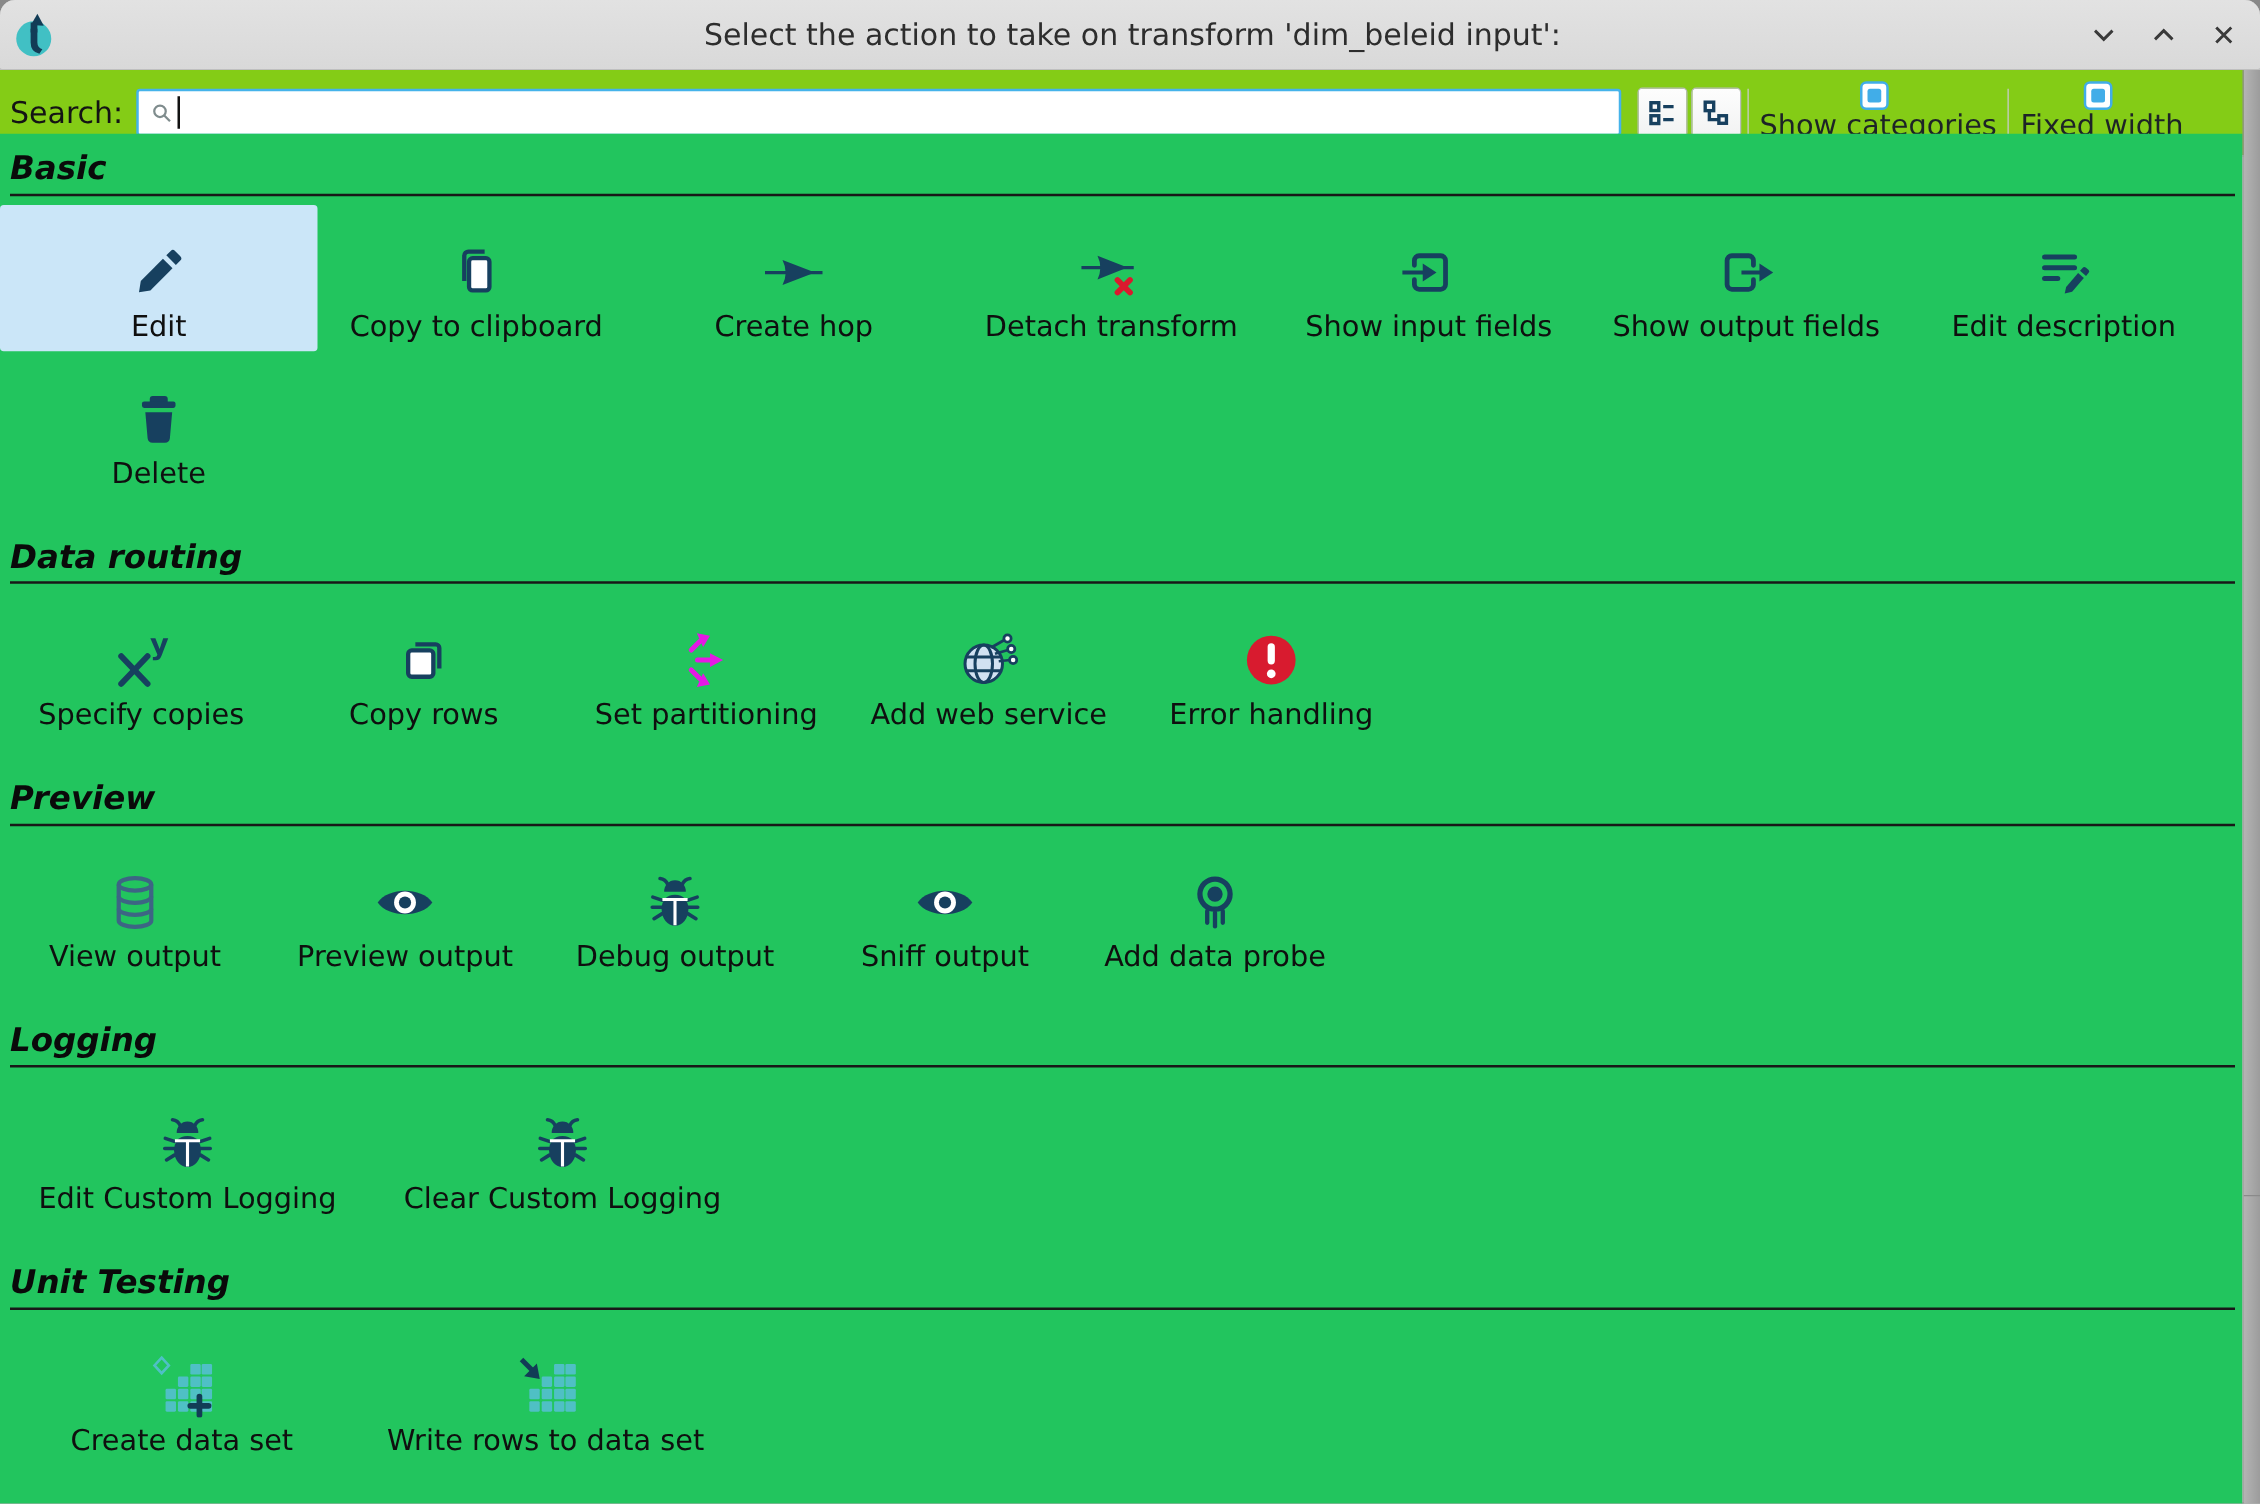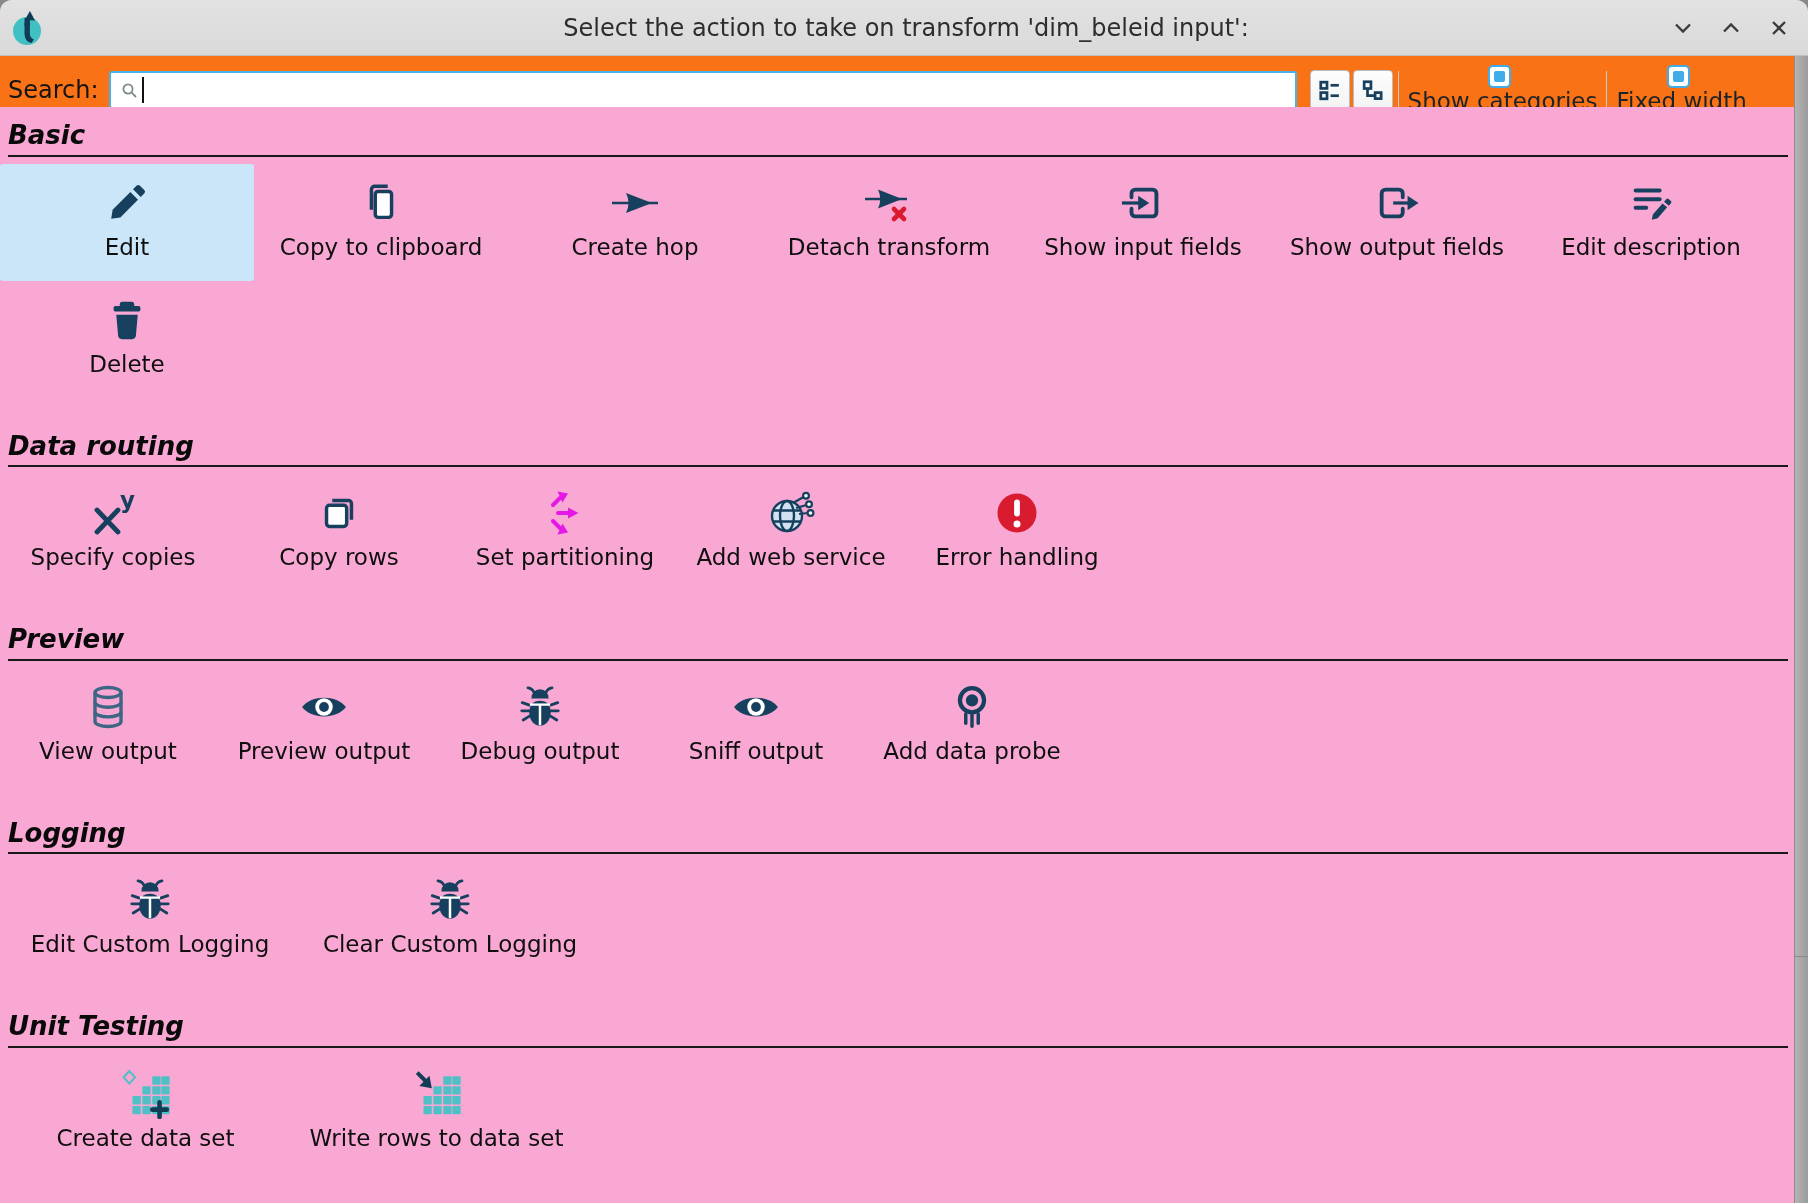--- a/index.html
+++ b/index.html
@@ -5,42 +5,42 @@
   html,body{margin:0;padding:0;background:#888;}
   body{width:1808px;height:1203px;overflow:hidden;font-family:"DejaVu Sans","Liberation Sans",sans-serif;}
   .window{position:relative;width:1808px;height:1203px;background:#fff;border-radius:12px 12px 0 0;overflow:hidden;box-shadow:0 0 0 1px #8f8f8f inset;}
   
   .titlebar{position:relative;height:55px;background:linear-gradient(#e2e2e2,#d9d9d9);border-bottom:1px solid #bfbfbf;display:flex;align-items:center;}
   .app-icon{margin-left:10px;width:40px;height:42px;display:flex;align-items:center;}
   .title-text{position:absolute;left:4px;right:0;text-align:center;font-size:24px;color:#2d2d2d;pointer-events:none;}
   .win-controls{position:absolute;right:16px;top:0;height:55px;display:flex;align-items:center;gap:22px;}
   .win-btn{width:26px;height:26px;display:flex;align-items:center;justify-content:center;cursor:default;}
   
-  .toolbar{position:relative;height:69px;background:#f97316;border-bottom:1px solid #e3e4e6;display:flex;align-items:center;padding-left:8px;box-sizing:border-box;}
+  .toolbar{position:relative;height:69px;background:#84cc16;border-bottom:1px solid #e3e4e6;display:flex;align-items:center;padding-left:8px;box-sizing:border-box;}
   .search-label{font-size:24px;color:#141414;margin-right:10px;}
   .search-box{width:1188px;height:38px;background:#fff;border:2px solid #45b3ea;border-radius:3px;display:flex;align-items:center;padding:0 6px;box-sizing:border-box;}
   .search-box .mag{flex:none;margin:0 2px 0 4px;}
   .caret{width:2px;height:26px;background:#111;margin-left:2px;}
   .search-input{flex:1;border:none;outline:none;font-size:22px;background:transparent;padding:0 4px;color:#111;}
   .tool-btns{display:flex;gap:3px;margin-left:13px;}
   .tool-btn{width:38px;height:38px;border:1px solid #b9bcbe;border-radius:4px;background:linear-gradient(#fdfdfd,#f2f3f3);display:flex;align-items:center;justify-content:center;}
   .vsep{width:1px;height:38px;background:#c9cbcd;margin:0 5px;}
   .cb-group{position:relative;display:flex;align-items:center;height:51px;padding:0 4px;flex-direction:column;}
   .cb{width:19px;height:19px;border:2.5px solid #41ade8;border-radius:5px;background:#fff;margin-right:6px;position:relative;flex:none;}
   .cb.checked::after{content:"";position:absolute;left:50%;top:50%;width:11px;height:11px;margin:-5.5px 0 0 -5.5px;background:#41ade8;border-radius:2px;}
   .cb-label{font-size:23px;color:#1d2327;white-space:nowrap;}
   .underbar{position:absolute;left:2px;right:2px;bottom:1px;height:7px;background:#b5b5b5;}
   
-  .content{position:absolute;top:107px;left:0;right:14px;bottom:0;background:#f9a8d4;overflow:hidden;}
+  .content{position:absolute;top:107px;left:0;right:14px;bottom:0;background:#22c55e;overflow:hidden;}
   .section{margin-top:32px;}
   .section:first-child{margin-top:12px;}
   .section-title{font-size:26px;font-weight:bold;font-style:italic;color:#0a0a0a;padding-left:8px;line-height:1.25;}
   .rule{border-top:2px solid #181818;margin:3px 6px 0 8px;height:0;}
   .items{display:flex;flex-wrap:wrap;margin-top:7px;align-items:flex-start;}
-  .item{height:117px;box-sizing:border-box;display:flex;flex-direction:column;align-items:center;padding-top:13px;border-radius:3px;}
+  .item{height:117px;box-sizing:border-box;display:flex;flex-direction:column;align-items:center;padding-top:28px;border-radius:3px;}
   .item.selected{background:#cbe6f8;}
   .item .icon{height:52px;display:flex;align-items:center;justify-content:center;}
   .item .label{margin-top:5px;font-size:23px;color:#0f0f0f;white-space:nowrap;}
   
   .vscroll{position:absolute;top:56px;right:0;bottom:0;width:14px;background:linear-gradient(to right,#b4b4b4,#9c9c9c);border-left:1px solid #8d8d8d;box-sizing:border-box;}
   .vscroll::after{content:"";position:absolute;left:0;right:0;top:78.5%;height:1px;background:#8a8a8a;}
 </style>
 </head>
 <body>
 

